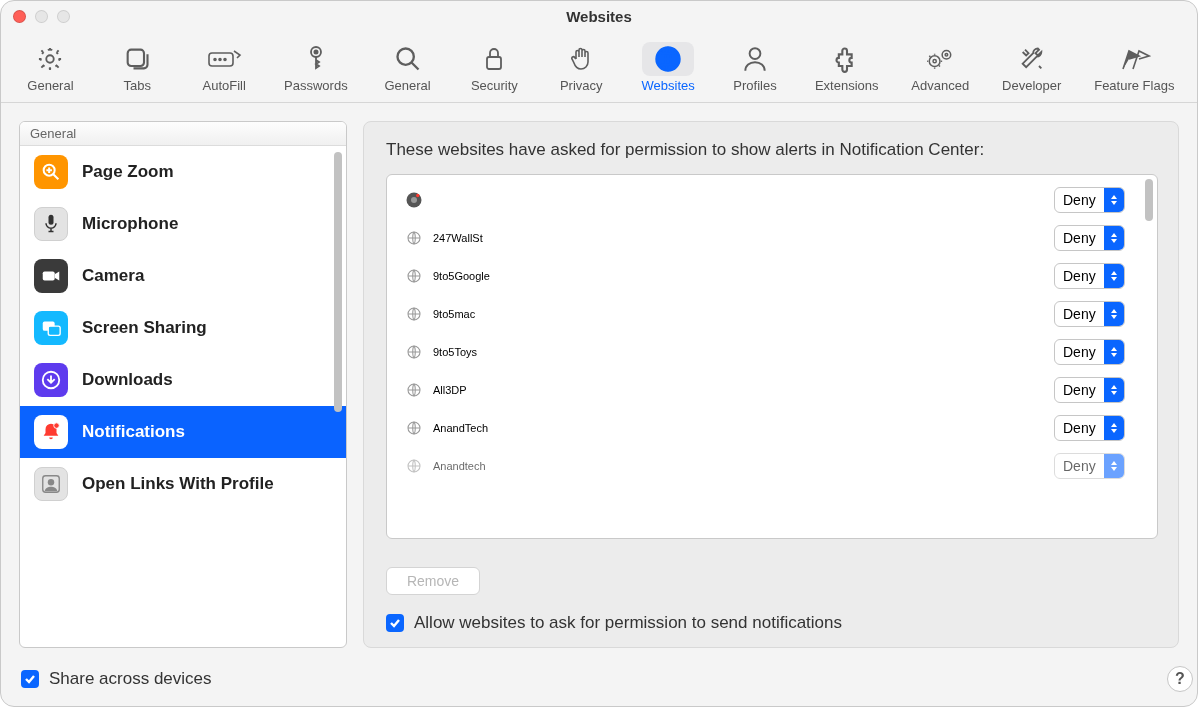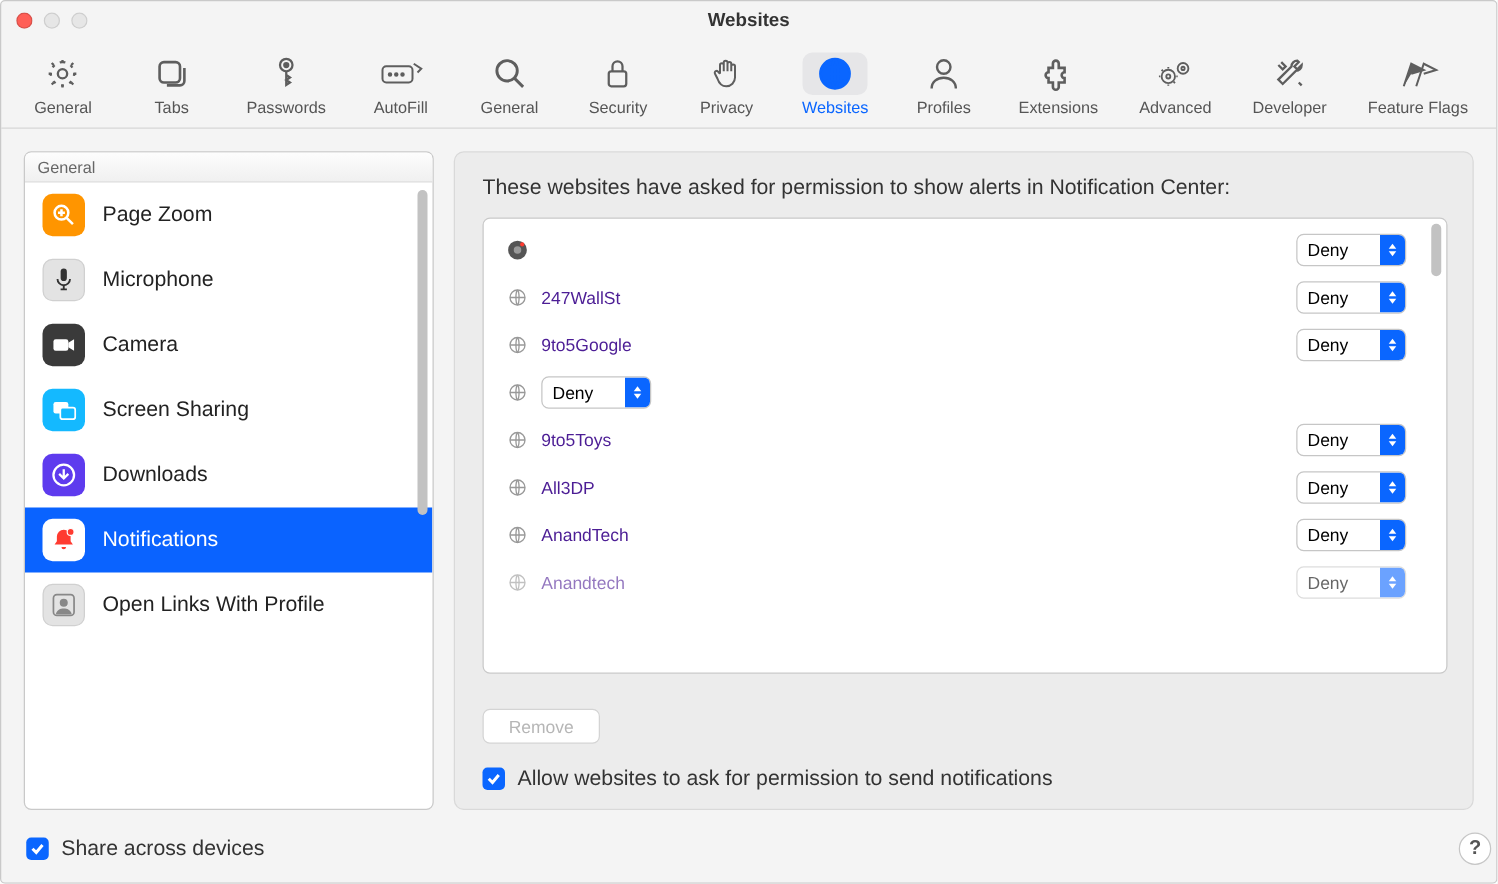--- a/index.html
+++ b/index.html
@@ -8,21 +8,21 @@
     background: #fff;
     width: 1198px;
     height: 707px;
     overflow: hidden;
   }
   .window {
     width: 1198px;
     height: 707px;
     background: #f4f4f4;
     border: 1px solid #c9c9c9;
-    border-radius: 4px;
+    border-radius: 14px;
     display: flex;
     flex-direction: column;
     position: relative;
     justify-content: flex-end;
   }
   .titlebar {
     height: 30px;
     display: flex;
     align-items: center;
     position: relative;
@@ -107,20 +107,21 @@
     overflow-y:auto;
   }
   .sidebar-row {
     display:flex;
     align-items:center;
     gap: 14px;
     padding: 9px 14px;
     font-size: 17px;
     color: #222;
     cursor: default;
+    font-weight: bold;
   }
   .sidebar-row.selected {
     background: #0a63ff;
     color: #fff;
   }
   .sb-icon {
     width: 34px; height: 34px;
     border-radius: 8px;
     display:flex; align-items:center; justify-content:center;
     flex-shrink:0;
@@ -164,23 +165,23 @@
     padding: 6px 0;
   }
   .site-row {
     display:flex;
     align-items:center;
     padding: 6px 16px 6px 18px;
     gap: 10px;
   }
   .site-row:last-child { opacity: 0.6; }
   .site-icon { width:18px; height:18px; flex-shrink:0; display:flex; align-items:center; justify-content:center;}
-  .site-name { flex:1; font-size:14px; color:#4c1d95; }
+  .site-name { flex:1; font-size:11px; color:#000000; }
   .perm-select {
-    width: 88px;
+    width: 71px;
     height: 26px;
     background:#fff;
     border:1px solid #c6c6c6;
     border-radius:6px;
     display:flex;
     align-items:center;
     justify-content:space-between;
     padding: 0 0 0 8px;
     font-size:14px;
     overflow:hidden;
@@ -270,39 +271,39 @@
       <div class="tool-icon-wrap">
           <svg width="28" height="28" viewBox="0 0 24 24" fill="none" stroke-width="1.8">
             <rect x="4" y="4" width="14" height="14" rx="3"></rect>
             <path d="M9 20h9a3 3 0 0 0 3-3V8"></path>
           </svg>
         </div>
       <span class="tool-label">Tabs</span>
     </div>
     <div class="tool-item">
       <div class="tool-icon-wrap">
-          <svg width="24" height="30" viewBox="0 0 24 30" fill="none" stroke-width="1.8">
-            <circle cx="12" cy="8" r="5"></circle>
-            <circle cx="12" cy="8" r="1.6" fill="#5e5e5e"></circle>
-            <path d="M12 13v11l3-2-3-2 3-2-3-2"></path>
-          </svg>
-        </div>
-      <span class="tool-label">Passwords</span>
-    </div>
-    <div class="tool-item">
-      <div class="tool-icon-wrap">
           <svg width="36" height="28" viewBox="0 0 36 24" fill="none" stroke-width="1.6">
             <rect x="3" y="6" width="24" height="13" rx="3"></rect>
             <circle cx="9" cy="12.5" r="1" fill="#5e5e5e"></circle>
             <circle cx="14" cy="12.5" r="1" fill="#5e5e5e"></circle>
             <circle cx="19" cy="12.5" r="1" fill="#5e5e5e"></circle>
             <path d="M28 4l6 4-3 3"></path>
           </svg>
         </div>
       <span class="tool-label">AutoFill</span>
+    </div>
+    <div class="tool-item">
+      <div class="tool-icon-wrap">
+          <svg width="24" height="30" viewBox="0 0 24 30" fill="none" stroke-width="1.8">
+            <circle cx="12" cy="8" r="5"></circle>
+            <circle cx="12" cy="8" r="1.6" fill="#5e5e5e"></circle>
+            <path d="M12 13v11l3-2-3-2 3-2-3-2"></path>
+          </svg>
+        </div>
+      <span class="tool-label">Passwords</span>
     </div>
     <div class="tool-item">
       <div class="tool-icon-wrap">
           <svg width="28" height="28" viewBox="0 0 24 24" fill="none" stroke-width="2">
             <circle cx="10" cy="10" r="7"></circle>
             <path d="M15 15l6 6"></path>
           </svg>
         </div>
       <span class="tool-label">General</span>
     </div>
@@ -500,20 +501,21 @@
                 <span class="perm-arrow"></span>
               </div>
           </div>
           <div class="site-row">
             <span class="site-icon">
                 <svg width="16" height="16" viewBox="0 0 24 24" fill="none" stroke="#999" stroke-width="1.6">
                   <circle cx="12" cy="12" r="9"></circle>
                   <path d="M3 12h18M12 3c2.5 2.5 2.5 15.5 0 18M12 3c-2.5 2.5-2.5 15.5 0 18"></path>
                 </svg>
               </span>
+            <span class="site-name">9to5mac</span>
             <div class="perm-select">
                 <span>Deny</span>
                 <span class="perm-arrow"></span>
               </div>
           </div>
           <div class="site-row">
             <span class="site-icon">
                 <svg width="16" height="16" viewBox="0 0 24 24" fill="none" stroke="#999" stroke-width="1.6">
                   <circle cx="12" cy="12" r="9"></circle>
                   <path d="M3 12h18M12 3c2.5 2.5 2.5 15.5 0 18M12 3c-2.5 2.5-2.5 15.5 0 18"></path>

